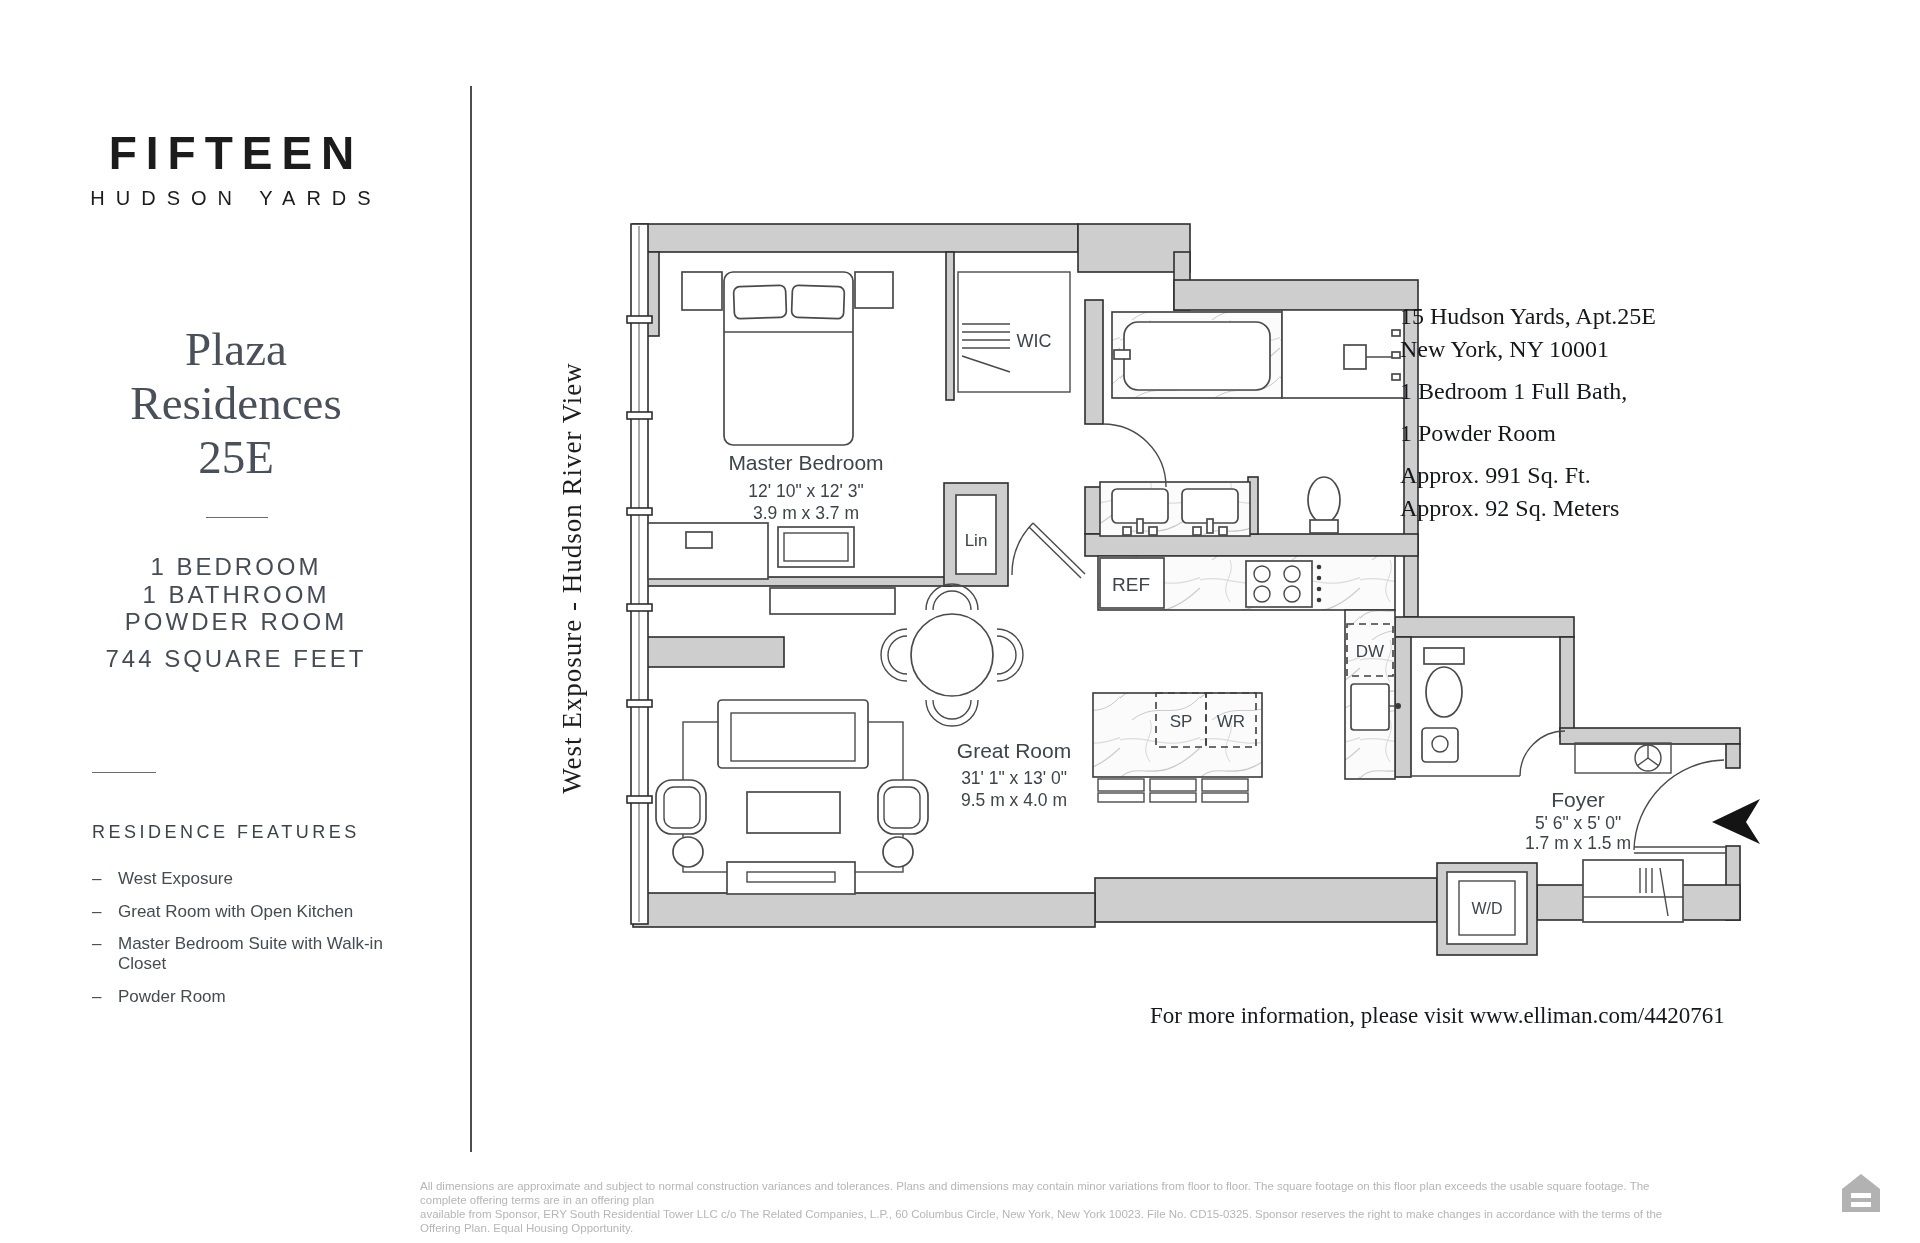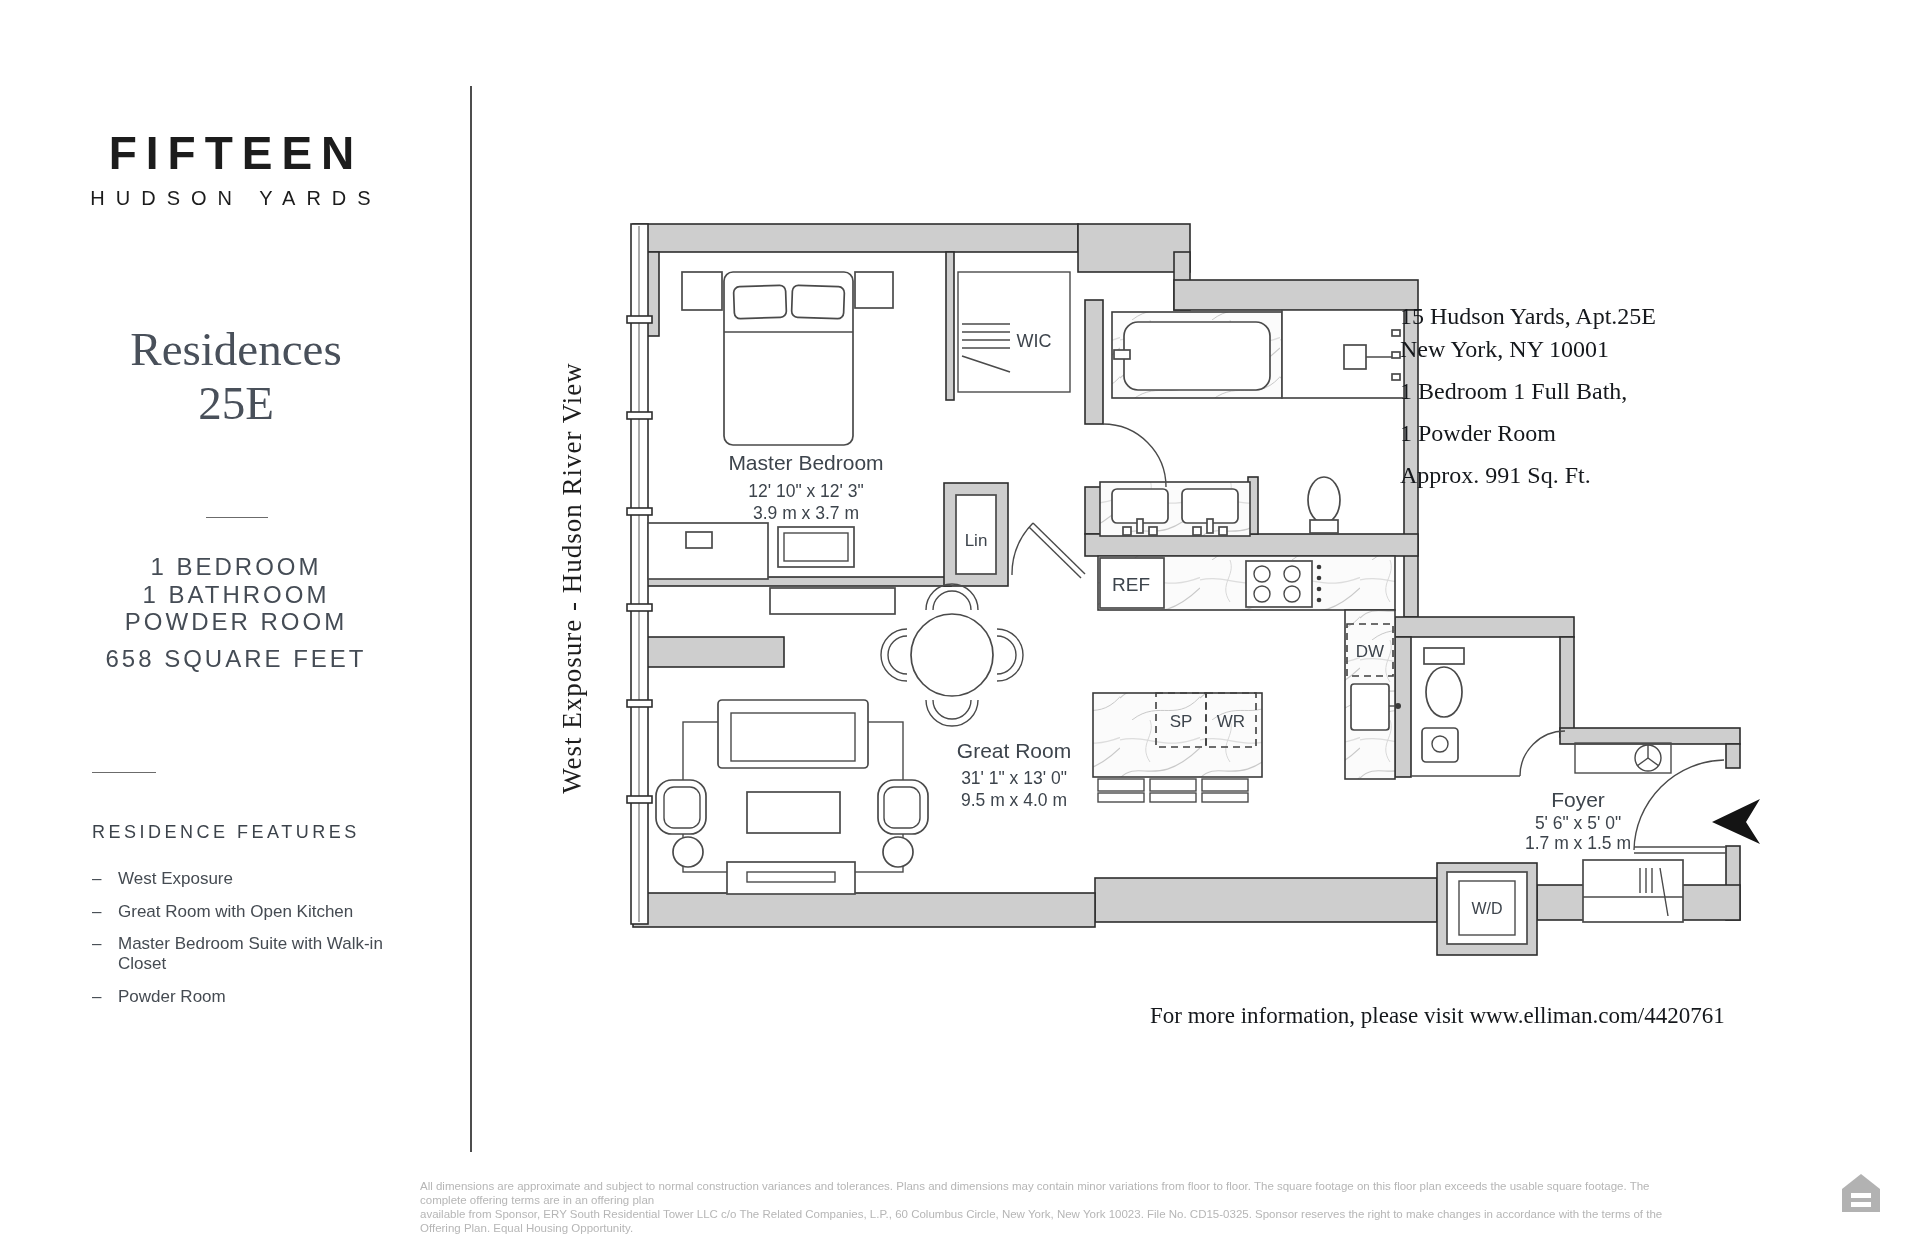--- a/index.html
+++ b/index.html
@@ -51,33 +51,34 @@
 <body>
 
 <div class="page">
 
   <div class="logo">
     <div class="l1">FIFTEEN</div>
     <div class="l2">HUDSON YARDS</div>
   </div>
 
   <div class="title">
+    <div>Plaza</div>
     <div>Residences</div>
     <div>25E</div>
   </div>
   <div class="tdiv"></div>
 
   <div class="caps summary">
     <div>1 BEDROOM</div>
     <div>1 BATHROOM</div>
     <div>POWDER ROOM</div>
   </div>
 
   <div class="caps area">
-    <div>658 SQUARE FEET</div>
+    <div>744 SQUARE FEET</div>
   </div>
 
   <div class="lrule"></div>
 
   <div class="features">
     <div class="fh">RESIDENCE FEATURES</div>
     <div class="feat">
       <span class="dash">–</span>
       <span>West Exposure</span>
     </div>
@@ -318,20 +319,21 @@
       <text class="expo" transform="rotate(-90 581 578)" x="581" y="578">West Exposure -  Hudson River View</text>
     </g>
   </svg>
 
   <div class="info">
     <p>15 Hudson Yards, Apt.25E</p>
     <p>New York, NY 10001</p>
     <p class="gap">1 Bedroom 1 Full Bath,</p>
     <p class="gap">1 Powder Room</p>
     <p class="gap">Approx. 991 Sq. Ft.</p>
+    <p>Approx. 92 Sq. Meters</p>
   </div>
 
   <div class="cta">For more information, please visit www.elliman.com/4420761</div>
 
   <div class="footer">
     <div>All dimensions are approximate and subject to normal construction variances and tolerances. Plans and dimensions may contain minor variations from floor to floor. The square footage on this floor plan exceeds the usable square footage. The complete offering terms are in an offering plan</div>
     <div>available from Sponsor, ERY South Residential Tower LLC c/o The Related Companies, L.P., 60 Columbus Circle, New York, New York 10023. File No. CD15-0325. Sponsor reserves the right to make changes in accordance with the terms of the Offering Plan. Equal Housing Opportunity.</div>
   </div>
 
   <svg class="eh" width="46" height="46" viewBox="0 0 46 46">

